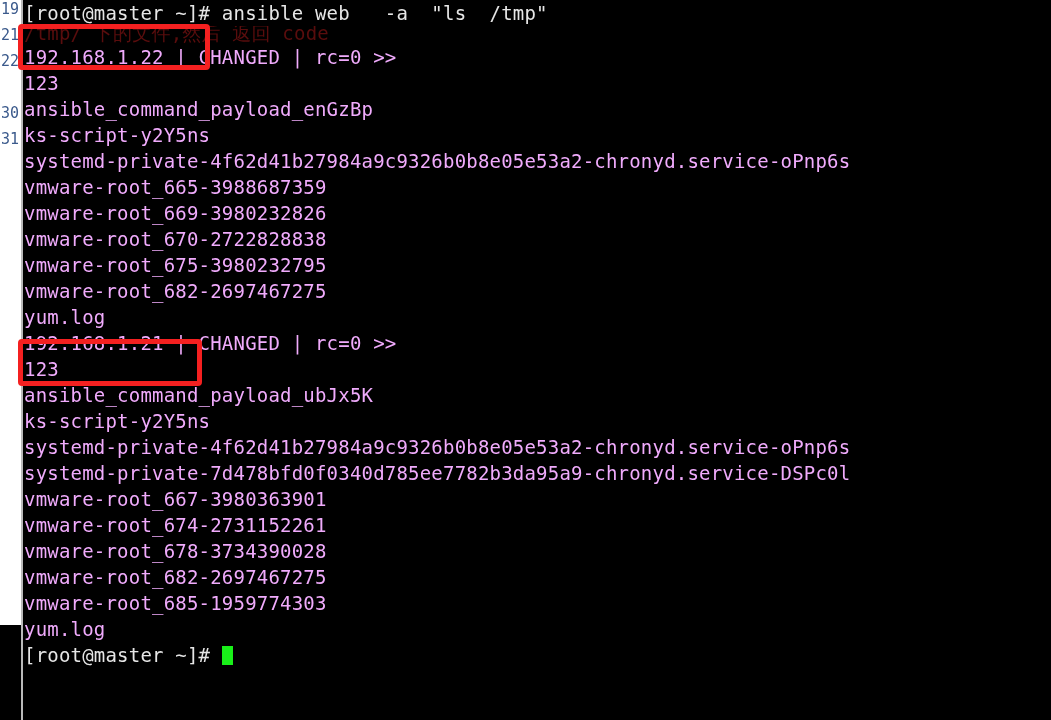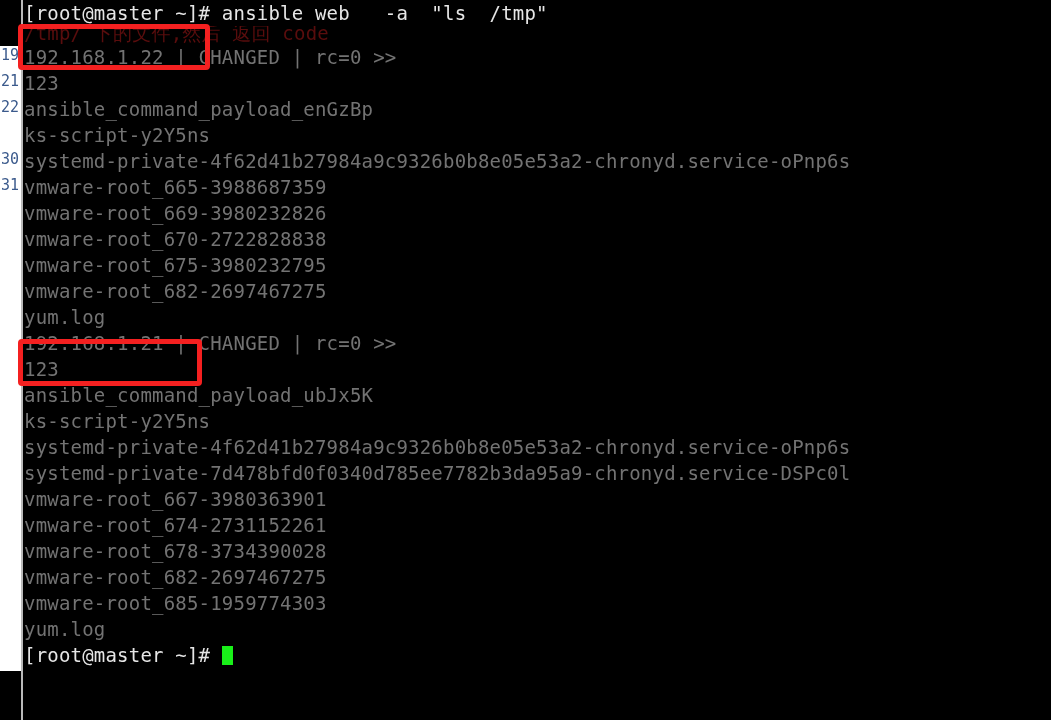--- a/index.html
+++ b/index.html
@@ -26,21 +26,20 @@
   
   #gutter {
     position: absolute;
     left: 0;
     top: 0;
     width: 22px;
     height: 625px;
     background: #ffffff;
     overflow: hidden;
     z-index: 3;
-    margin-top: 46px;
   }
   #gutter-inner {
     position: absolute;
     left: -14px;
     top: -4px;
     width: 36px;
   }
   .gutter-line {
     height: 26px;
     line-height: 26px;
@@ -79,21 +78,21 @@
     font-size: 19px;
     letter-spacing: 0.2px;
     white-space: pre;
     color: #c8c800;
     overflow: hidden;
   }
   .line.clip-top {
     height: 18px;
     line-height: 14px;
   }
-  .c-yellow { color: #737373; }
+  .c-yellow { color: #f0abfc; }
   .c-white  { color: #e6e6e6; }
   .c-dark   { color: #5a0d0d; }
 
   .cursor {
     display: inline-block;
     width: 11px;
     height: 19px;
     background: #19f019;
     vertical-align: -3px;
   }

